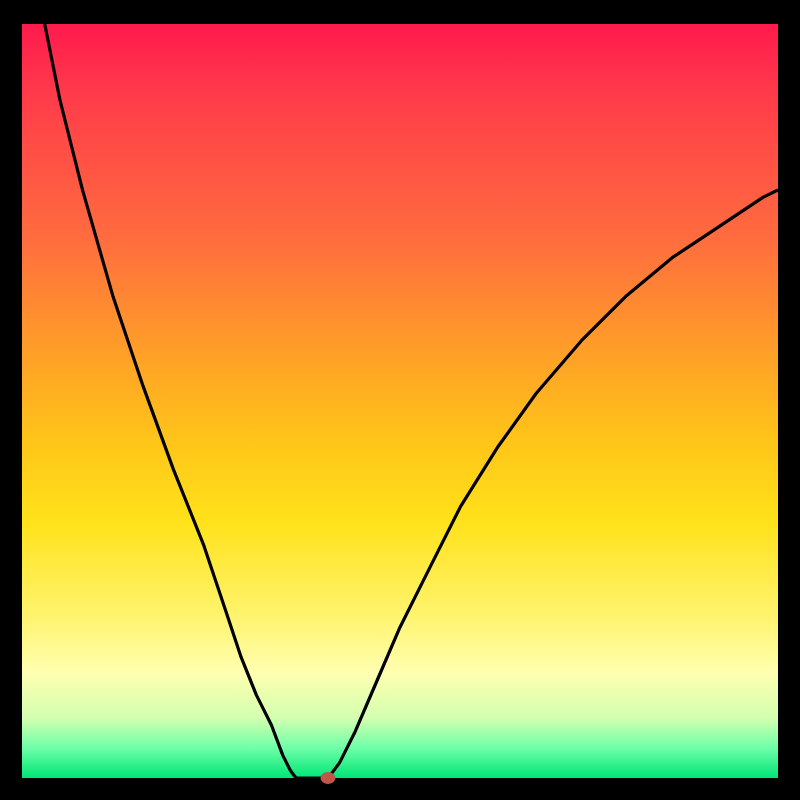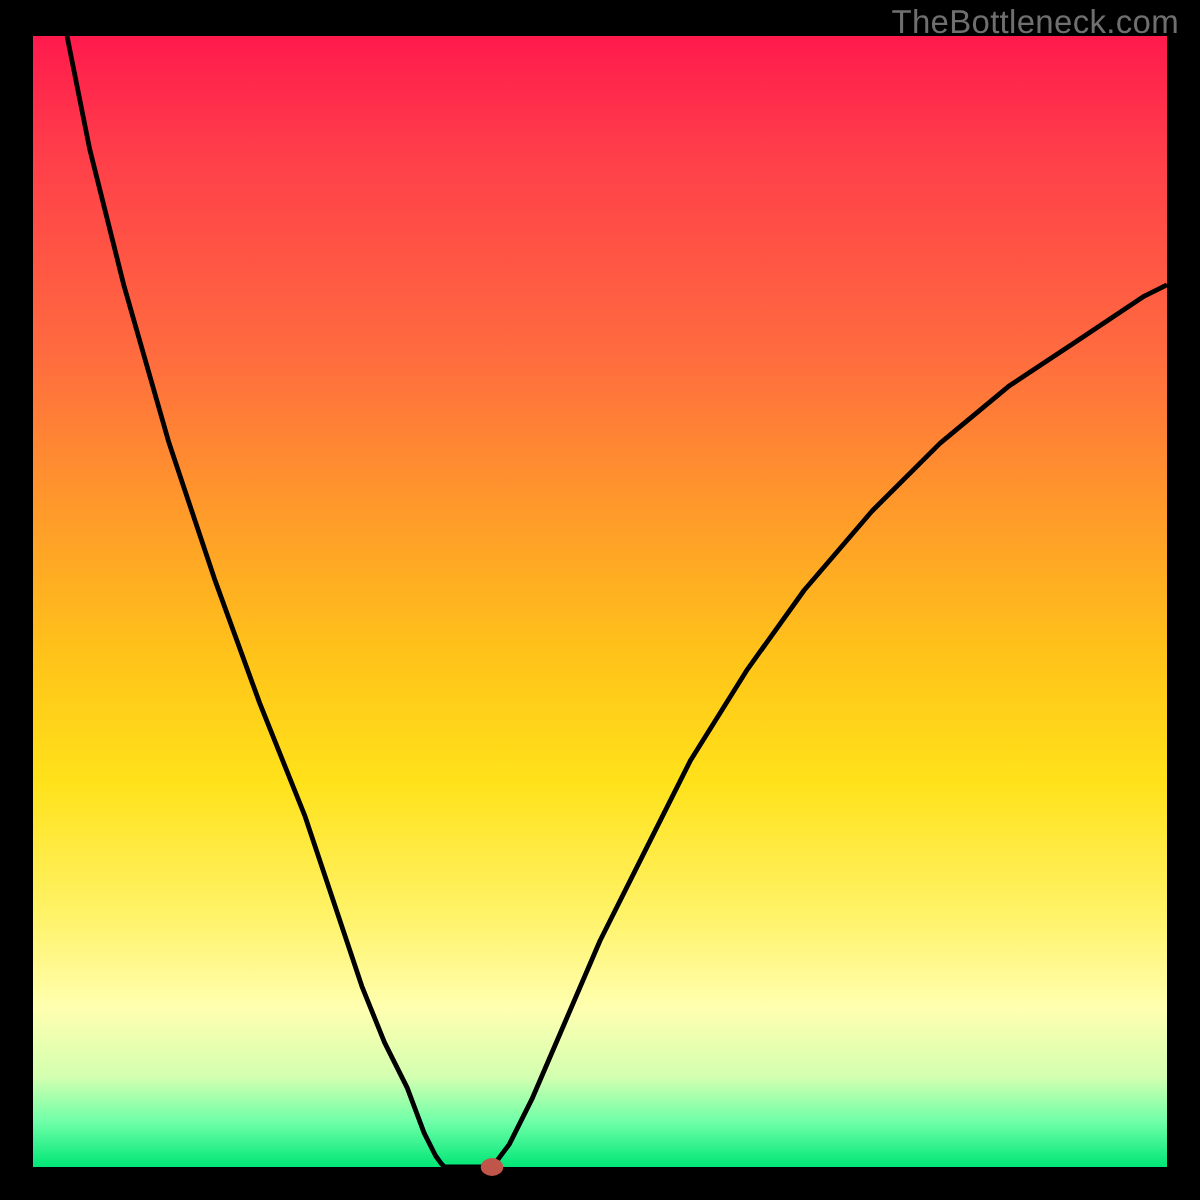--- a/index.html
+++ b/index.html
@@ -69,21 +69,20 @@
     border-radius: 50%;
     background: #c0564a;
     transform: translate(-50%, -50%);
   }
 </style>
 </head>
 <body>
 
 <div class="stage">
 
-  <div class="watermark">TheBottleneck.com</div>
 
   <div class="plot-area">
 
     <svg class="curve" viewBox="0 0 756 754" preserveAspectRatio="none">
       <path id="curve-path" d="M 22.7 0.0 L 37.8 75.4 L 60.5 165.9 L 90.7 271.4 L 121.0 361.9 L 151.2 444.9 L 181.4 520.3 L 204.1 588.1 L 219.2 633.4 L 234.4 671.1 L 249.5 701.2 L 260.8 731.4 L 268.4 746.5 L 272.2 751.7 L 274.4 754.0 L 274.4 754.0 L 306.2 754.0 L 306.2 754.0 L 317.5 738.9 L 332.6 708.8 L 355.3 656.0 L 378.0 603.2 L 408.2 542.9 L 438.5 482.6 L 476.3 422.2 L 514.1 369.5 L 559.4 316.7 L 604.8 271.4 L 650.2 233.7 L 695.5 203.6 L 740.9 173.4 L 756.0 165.9"></path>
     </svg>
 
     <div class="dot" id="marker-dot" style="left: 306.18px; top: 754px; background: rgb(192, 86, 74);"></div>
   </div>
 

